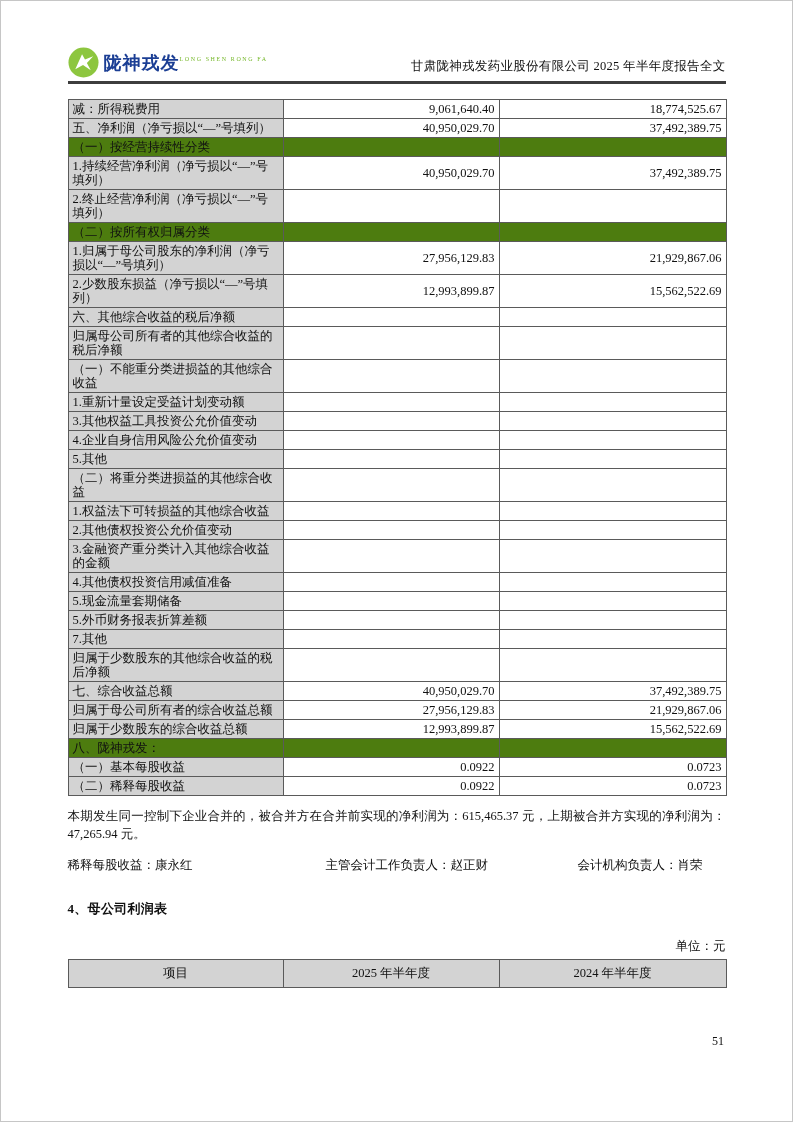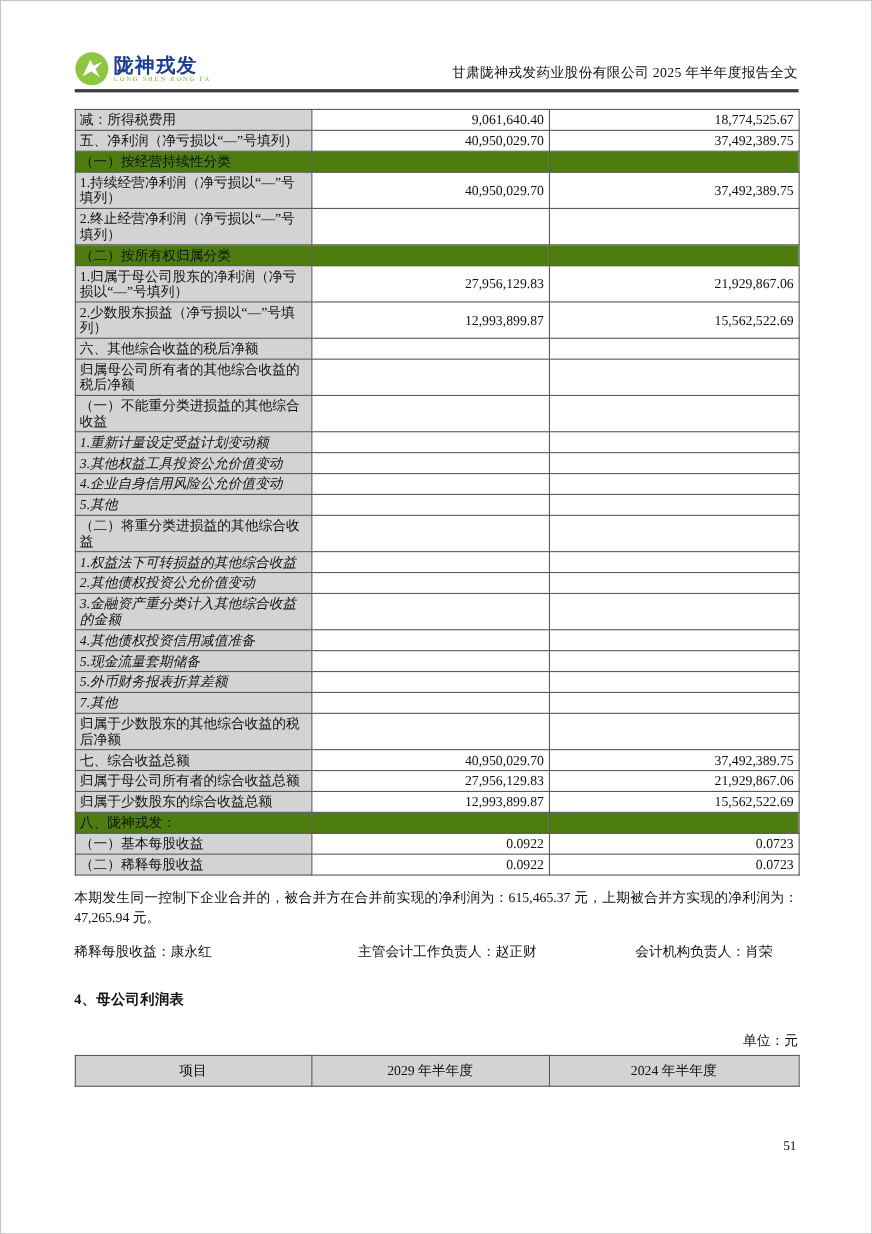--- a/index.html
+++ b/index.html
@@ -12,21 +12,21 @@
     box-sizing:border-box;
     font-family:"Liberation Serif","DejaVu Serif",serif;
     color:#111;
     overflow:hidden;
   }
   .content { width:658px; margin:0 auto; padding-top:46px; }
 
   
   .header { display:flex; justify-content:space-between; align-items:flex-end; }
   .logo { display:flex; align-items:center; gap:5px; }
-  .logo-texts { display:flex; flex-direction:column; line-height:1; }
+  .logo-texts { display:flex; flex-direction:row; line-height:1; }
   .logo-cn { font-size:18px; font-weight:bold; color:#1b3e94; letter-spacing:1px; }
   .logo-en { font-size:6px; color:#76b82a; letter-spacing:1.6px; margin-top:2px; }
   .header-title { font-size:12.5px; padding-bottom:3px; letter-spacing:0.3px; }
   .header-rule { height:3px; background:#3d3d3d; margin-top:3px; }
 
   
   table.fin { border-collapse:collapse; table-layout:fixed; width:658px; margin-top:15px; }
   table.fin col.c1 { width:215px; }
   table.fin col.c2 { width:216px; }
   table.fin col.c3 { width:227px; }
@@ -37,21 +37,21 @@
     padding:2px 4px;
     vertical-align:middle;
     word-break:break-all;
   }
   td.lbl { background:#d3d3d3; }
   tr.grayfull td { background:#4d7c0f; }
   td.val { text-align:right; padding-right:5px; font-size:12.5px; }
   td.ind0 { padding-left:5px; }
   td.ind1 { padding-left:15px; }
   td.ind2 { padding-left:28px; }
-  td.ind3 { padding-left:42px;font-style:italic; }
+  td.ind3 { padding-left:42px; }
 
   
   .note { font-size:12.5px; line-height:18px; margin-top:11px; text-align:justify; }
   .signatures { display:flex; margin-top:14px; font-size:12.5px; }
   .signatures .sig-left { width:258px; }
   .signatures .sig-mid { width:252px; }
   .signatures .sig-right { flex:1; text-align:left; }
 
   
   .sec-heading { font-size:13px; font-weight:bold; margin-top:26px; letter-spacing:0.3px; }
@@ -264,21 +264,21 @@
 
     <table class="fin2">
       <colgroup>
           <col class="c1">
           <col class="c2">
           <col class="c3">
         </colgroup>
       <tbody>
         <tr>
           <td>项目</td>
-          <td>2029 年半年度</td>
+          <td>2025 年半年度</td>
           <td>2024 年半年度</td>
         </tr>
       </tbody>
     </table>
 
   </div>
 
   <div class="page-number">51</div>
 </div>
 

